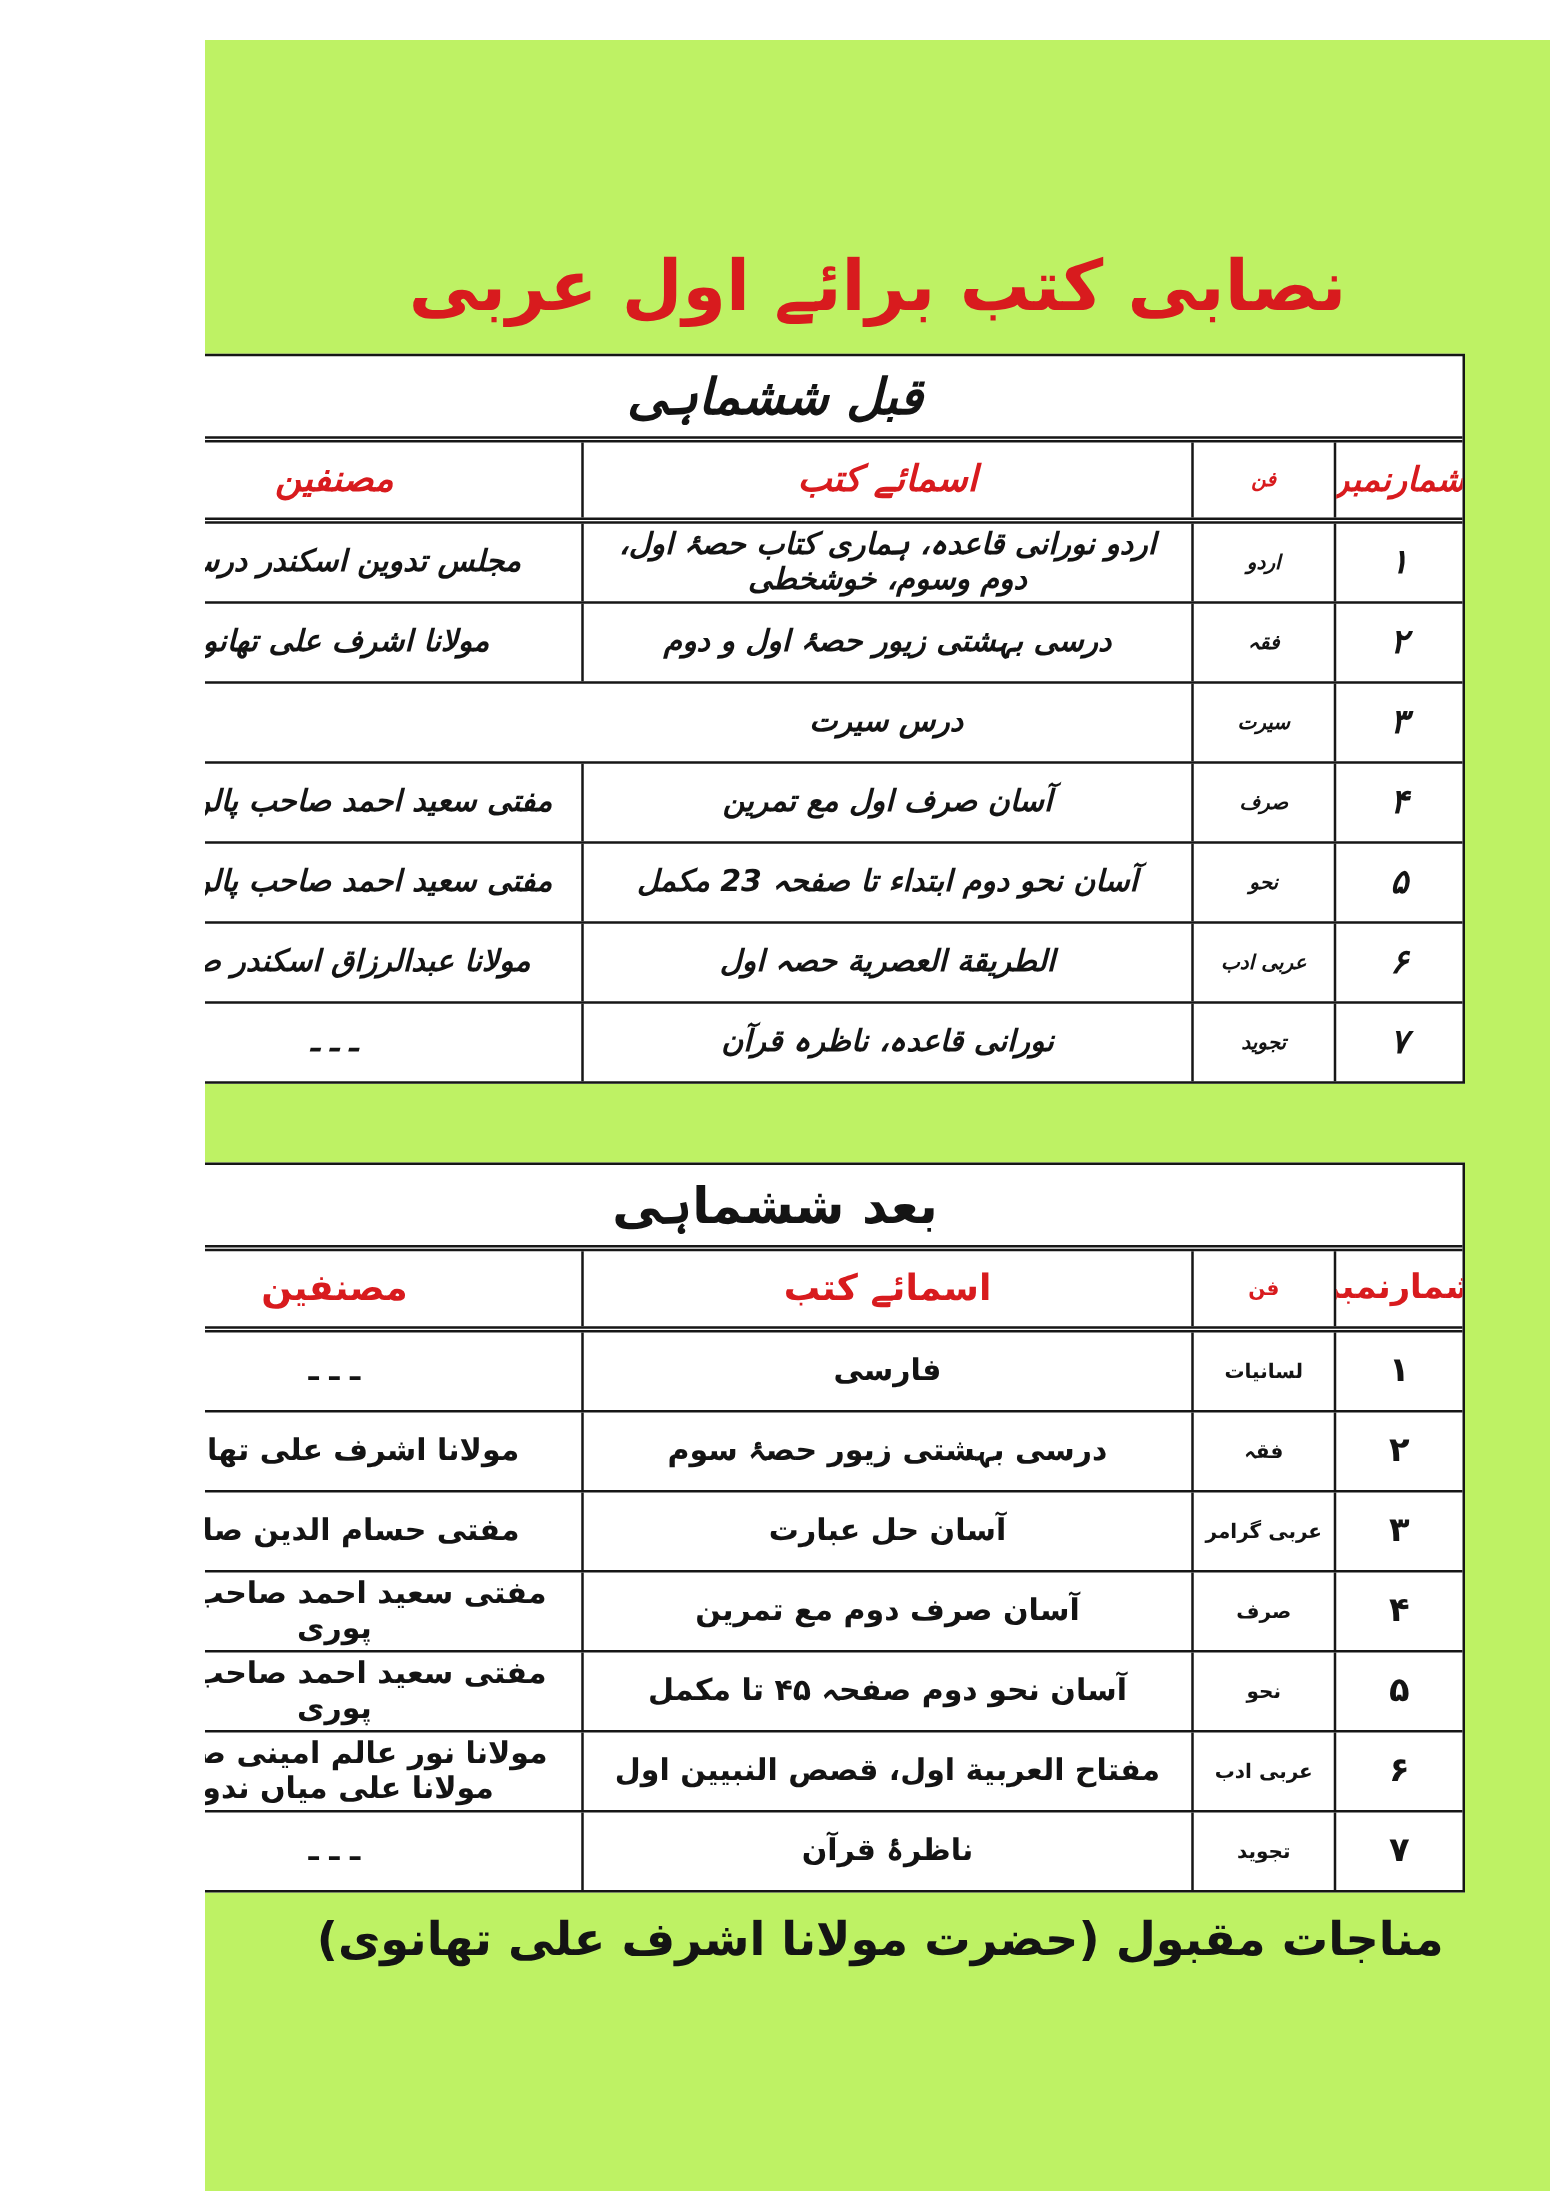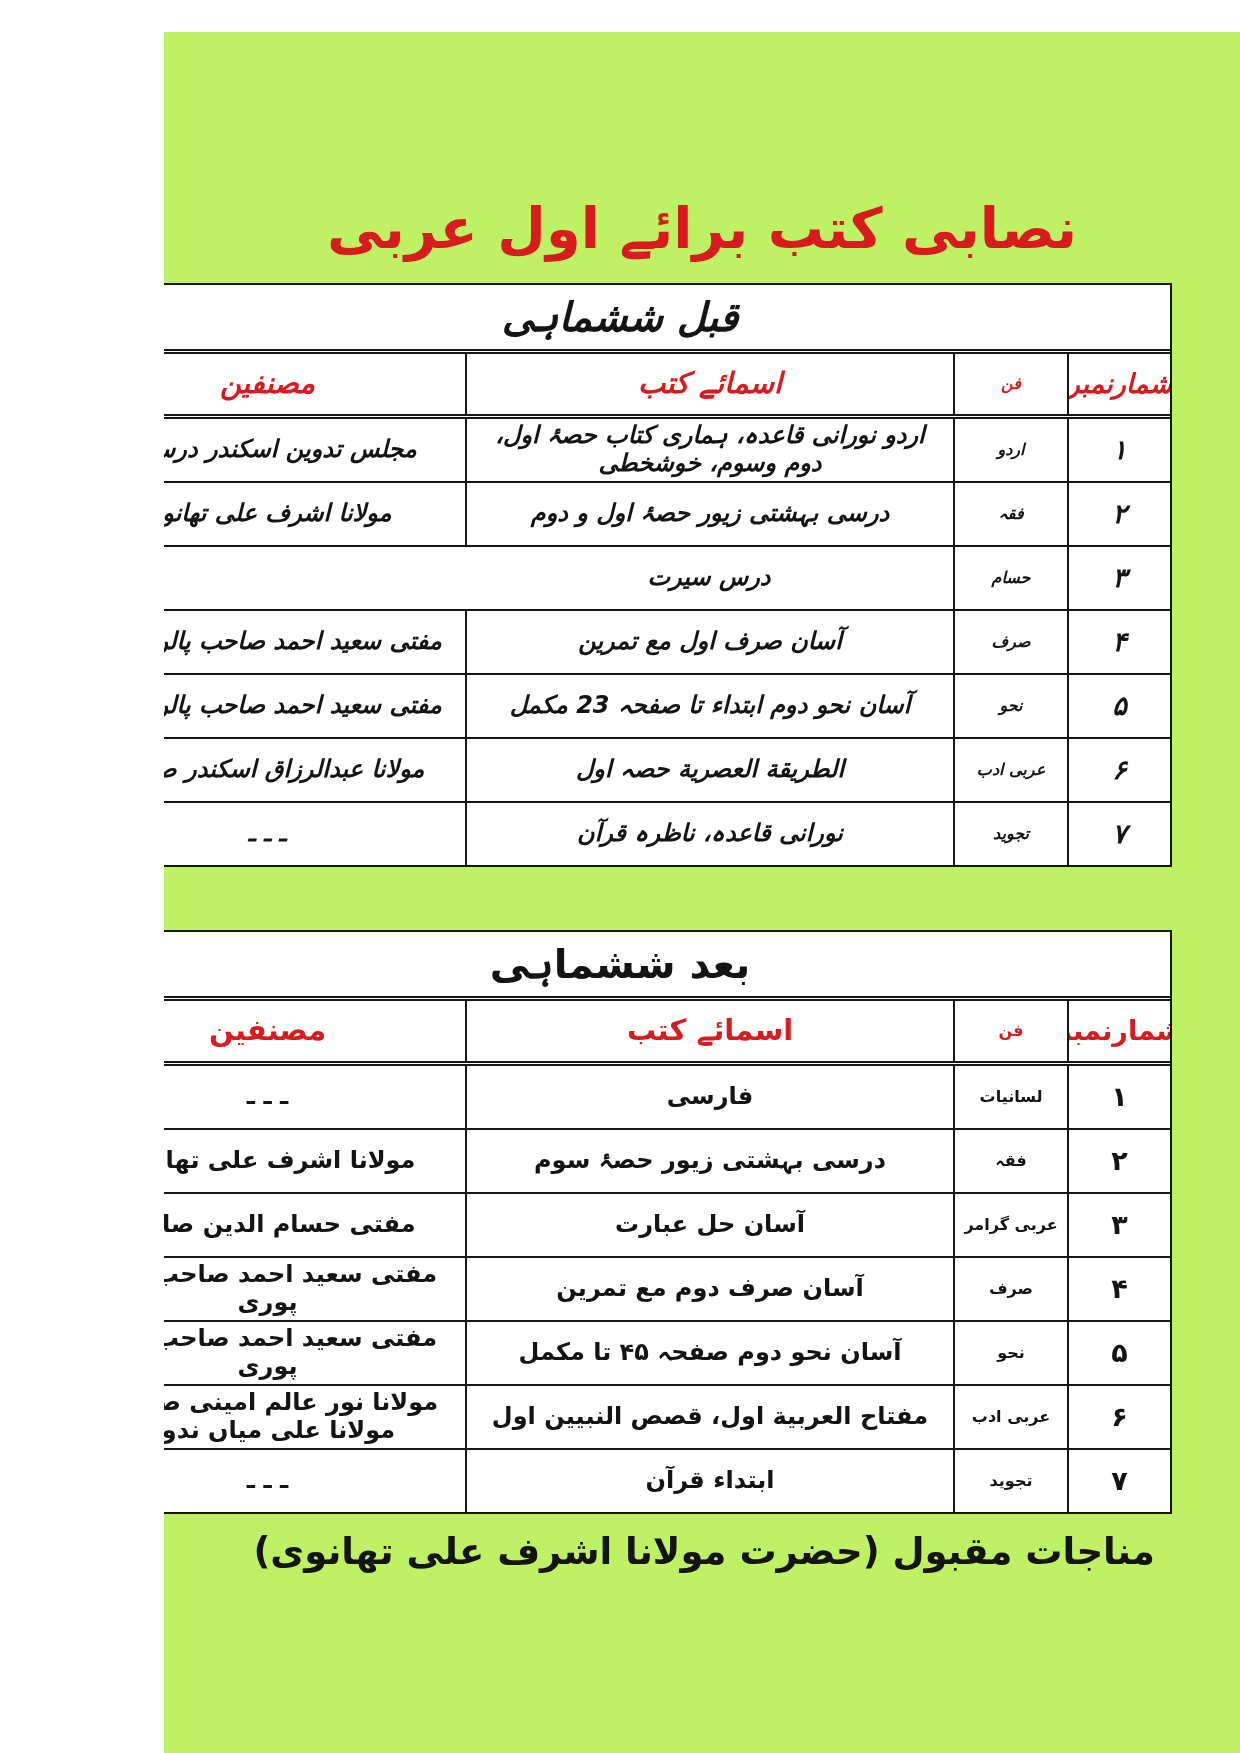--- a/index.html
+++ b/index.html
@@ -93,21 +93,21 @@
       <div class="cell c-authors">مجلس تدوین اسکندر درسیات</div>
     </div>
     <div class="grid-row data-row">
       <div class="cell c-serial">۲</div>
       <div class="cell c-subject">فقہ</div>
       <div class="cell c-books">درسی بہشتی زیور حصۂ اول و دوم</div>
       <div class="cell c-authors">مولانا اشرف علی تھانوی</div>
     </div>
     <div class="grid-row data-row">
       <div class="cell c-serial">۳</div>
-      <div class="cell c-subject">حسام</div>
+      <div class="cell c-subject">سیرت</div>
       <div class="cell c-books">درس سیرت</div>
     </div>
     <div class="grid-row data-row">
       <div class="cell c-serial">۴</div>
       <div class="cell c-subject">صرف</div>
       <div class="cell c-books">آسان صرف اول مع تمرین</div>
       <div class="cell c-authors">مفتی سعید احمد صاحب پالن پوری</div>
     </div>
     <div class="grid-row data-row">
       <div class="cell c-serial">۵</div>
@@ -171,20 +171,20 @@
     </div>
     <div class="grid-row data-row">
       <div class="cell c-serial">۶</div>
       <div class="cell c-subject">عربی ادب</div>
       <div class="cell c-books">مفتاح العربیة اول، قصص النبیین اول</div>
       <div class="cell c-authors">مولانا نور عالم امینی صاحب، مولانا علی میاں ندوی</div>
     </div>
     <div class="grid-row data-row">
       <div class="cell c-serial">۷</div>
       <div class="cell c-subject">تجوید</div>
-      <div class="cell c-books">ابتداء قرآن</div>
+      <div class="cell c-books">ناظرۂ قرآن</div>
       <div class="cell c-authors">ـ ـ ـ</div>
     </div>
   </section>
 
   <div class="doc-footer">مناجات مقبول (حضرت مولانا اشرف علی تھانوی)</div>
 
 </div>
 
 </body></html>

